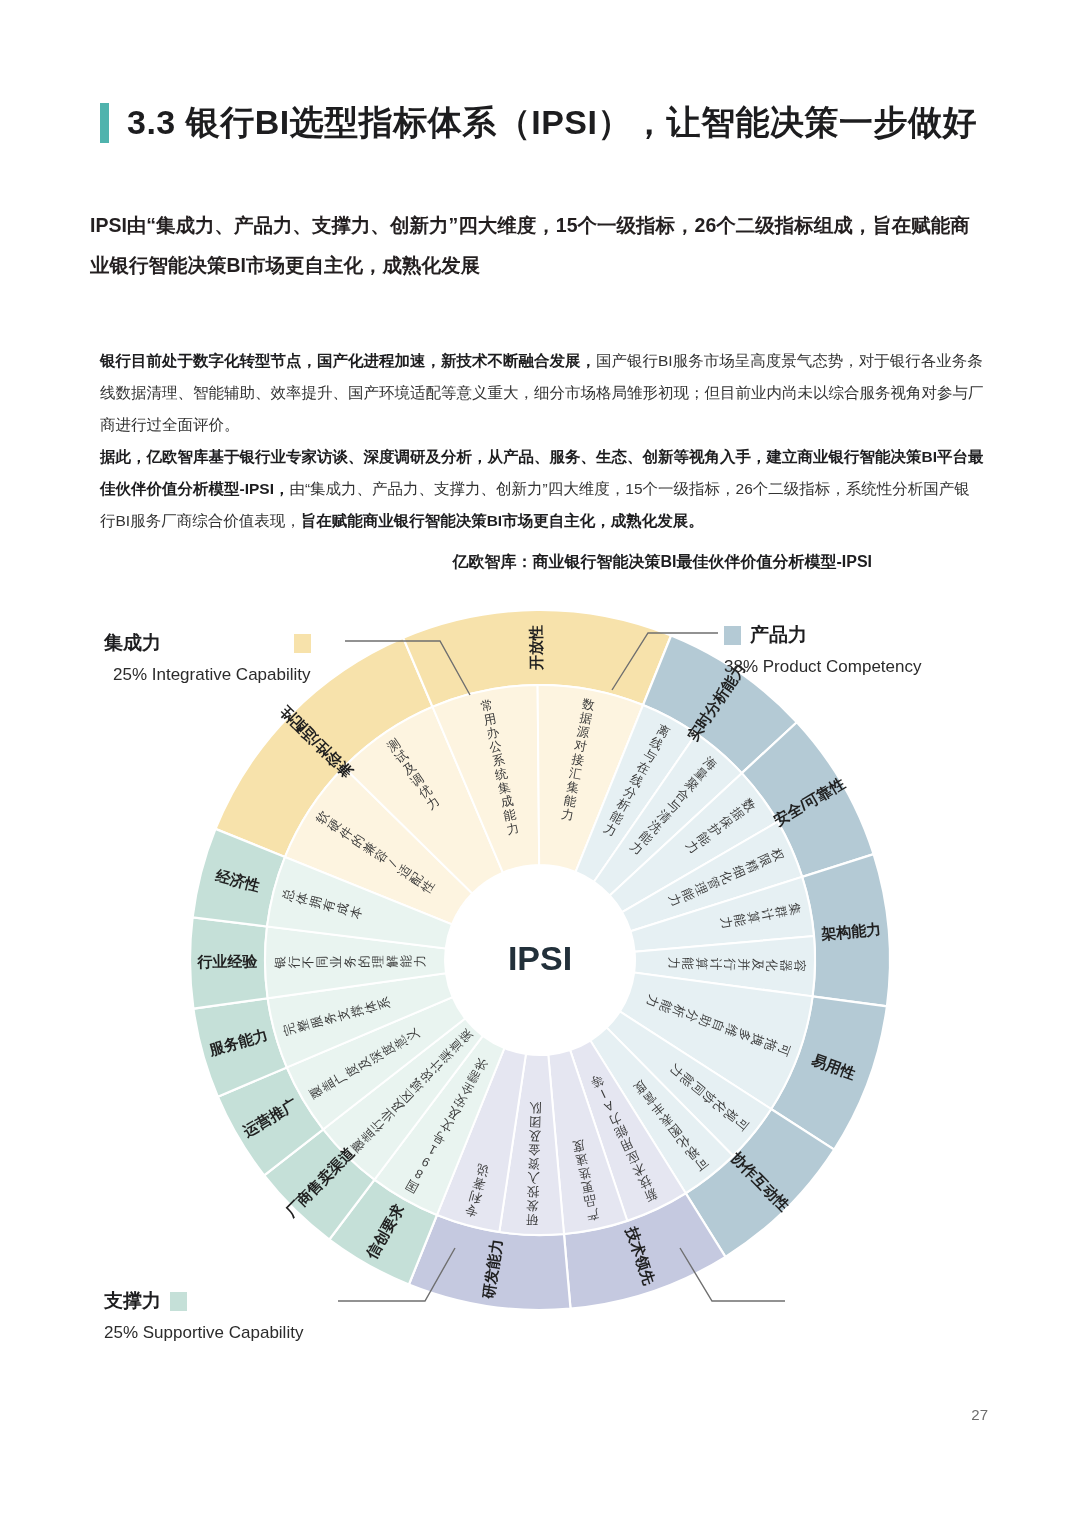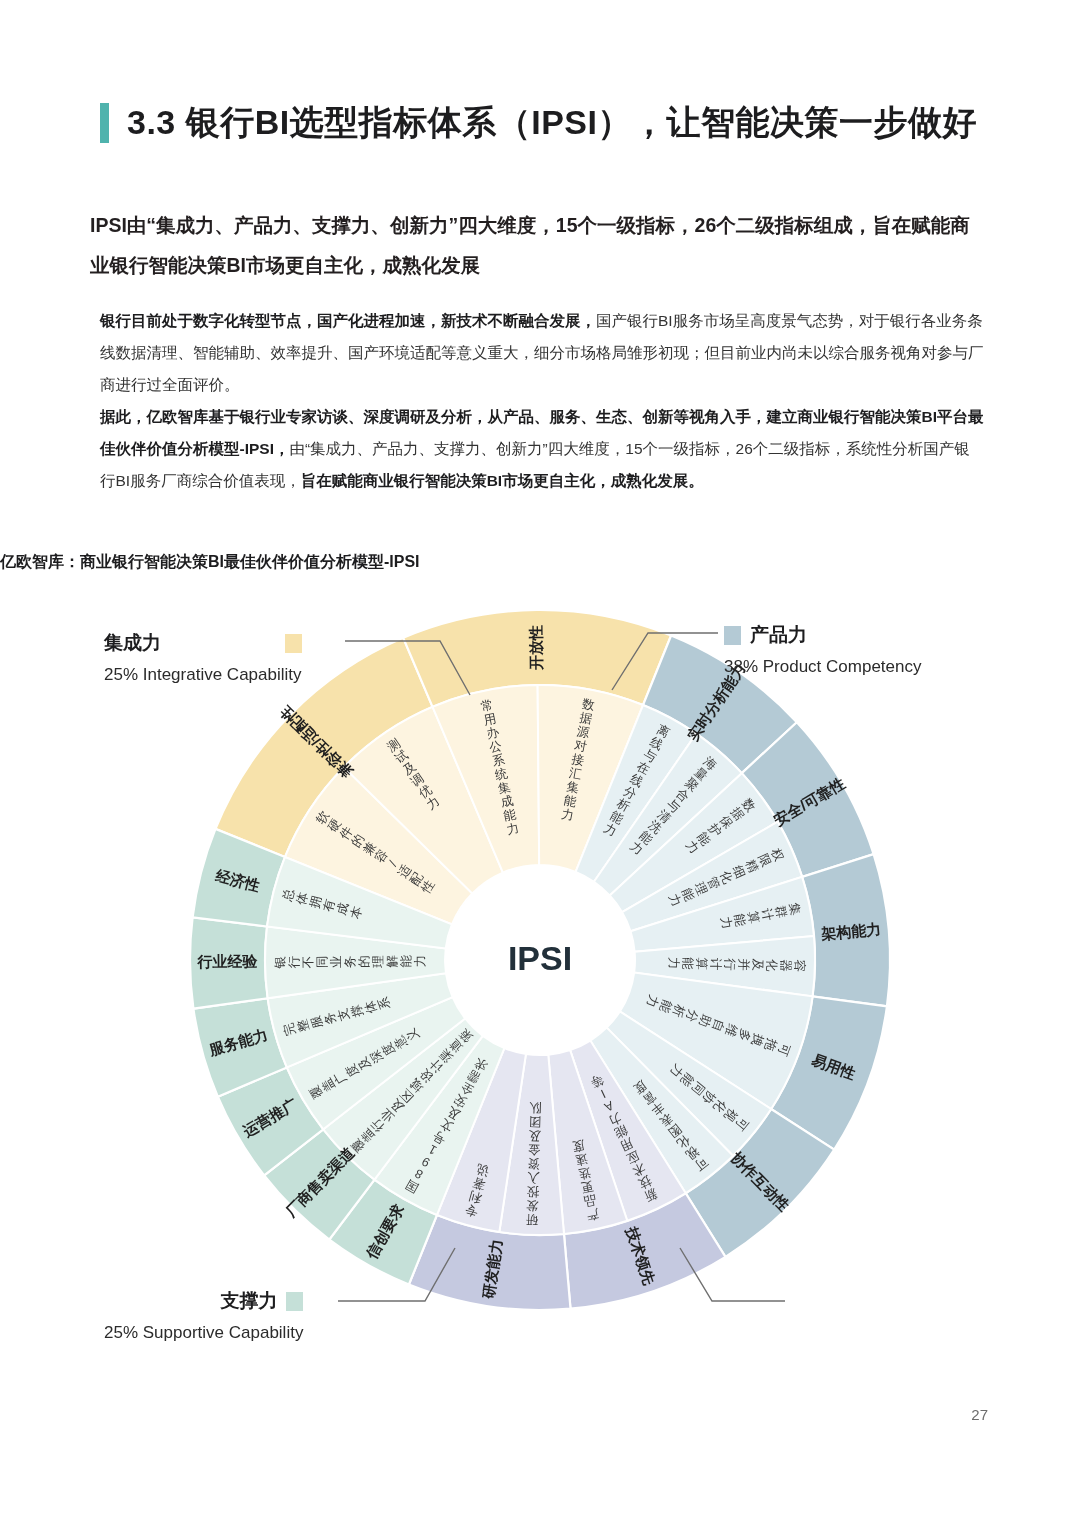--- a/index.html
+++ b/index.html
@@ -12,47 +12,47 @@
 
   
   .heading-row{position:absolute;left:100px;top:100px;display:flex;align-items:center;gap:18px;}
   .heading-bar{width:9px;height:40px;background:#4fb3ad;flex:none;}
   .heading-text{font-size:34px;font-weight:bold;letter-spacing:.5px;color:#1d1d1f;white-space:nowrap;}
 
   
   .lead{position:absolute;left:90px;top:205px;width:880px;
         font-size:19.5px;font-weight:bold;line-height:40px;color:#231f20;}
 
-  .para{position:absolute;left:100px;width:884px;font-size:15.5px;line-height:32px;color:#333;}
+  .para{position:absolute;left:100px;width:884px;font-size:15.5px;line-height:32px;color:#333;margin-top:40px;}
   .para b{font-weight:bold;color:#1d1d1f;}
   .p1{top:305px;}
   .p2{top:401px;}
 
   
-  .chart-caption{position:absolute;top:552px;left:0;width:872px;text-align:left;
+  .chart-caption{position:absolute;top:552px;left:0;width:872px;text-align:right;
                  font-size:16px;font-weight:bold;color:#1d1d1f;}
 
   
   .chart-wrap{position:absolute;left:0;top:600px;width:1080px;height:760px;}
   .chart-wrap svg{display:block;}
 
   
   .legend{position:absolute;}
   .legend .lg-top{display:flex;align-items:center;gap:9px;}
   .legend .sw{width:17px;height:19px;display:inline-block;flex:none;}
   .legend .cn{font-size:19px;font-weight:bold;color:#1d1d1f;white-space:nowrap;}
   .legend .en{font-size:17px;color:#2b2b2b;white-space:nowrap;margin-top:9px;}
 
   .lg-integrative{left:104px;top:630px;}
   .lg-integrative .lg-top{justify-content:space-between;}
-  .lg-integrative .en{text-align:left;}
+  .lg-integrative .en{text-align:left;margin-left:9px;}
 
   .lg-product{left:724px;top:622px;}
   .lg-supportive{left:104px;top:1288px;}
-  .lg-supportive .lg-top{justify-content:flex-end;}
+  .lg-supportive .lg-top{}
   .lg-innovative{left:790px;top:1288px;}
 
   
   .leaders{position:absolute;left:0;top:0;width:1080px;height:1527px;pointer-events:none;}
 
   .page-number{position:absolute;right:92px;top:1406px;font-size:15px;color:#6d6d6d;text-align:center;}
 </style>
 </head>
 <body>
 

